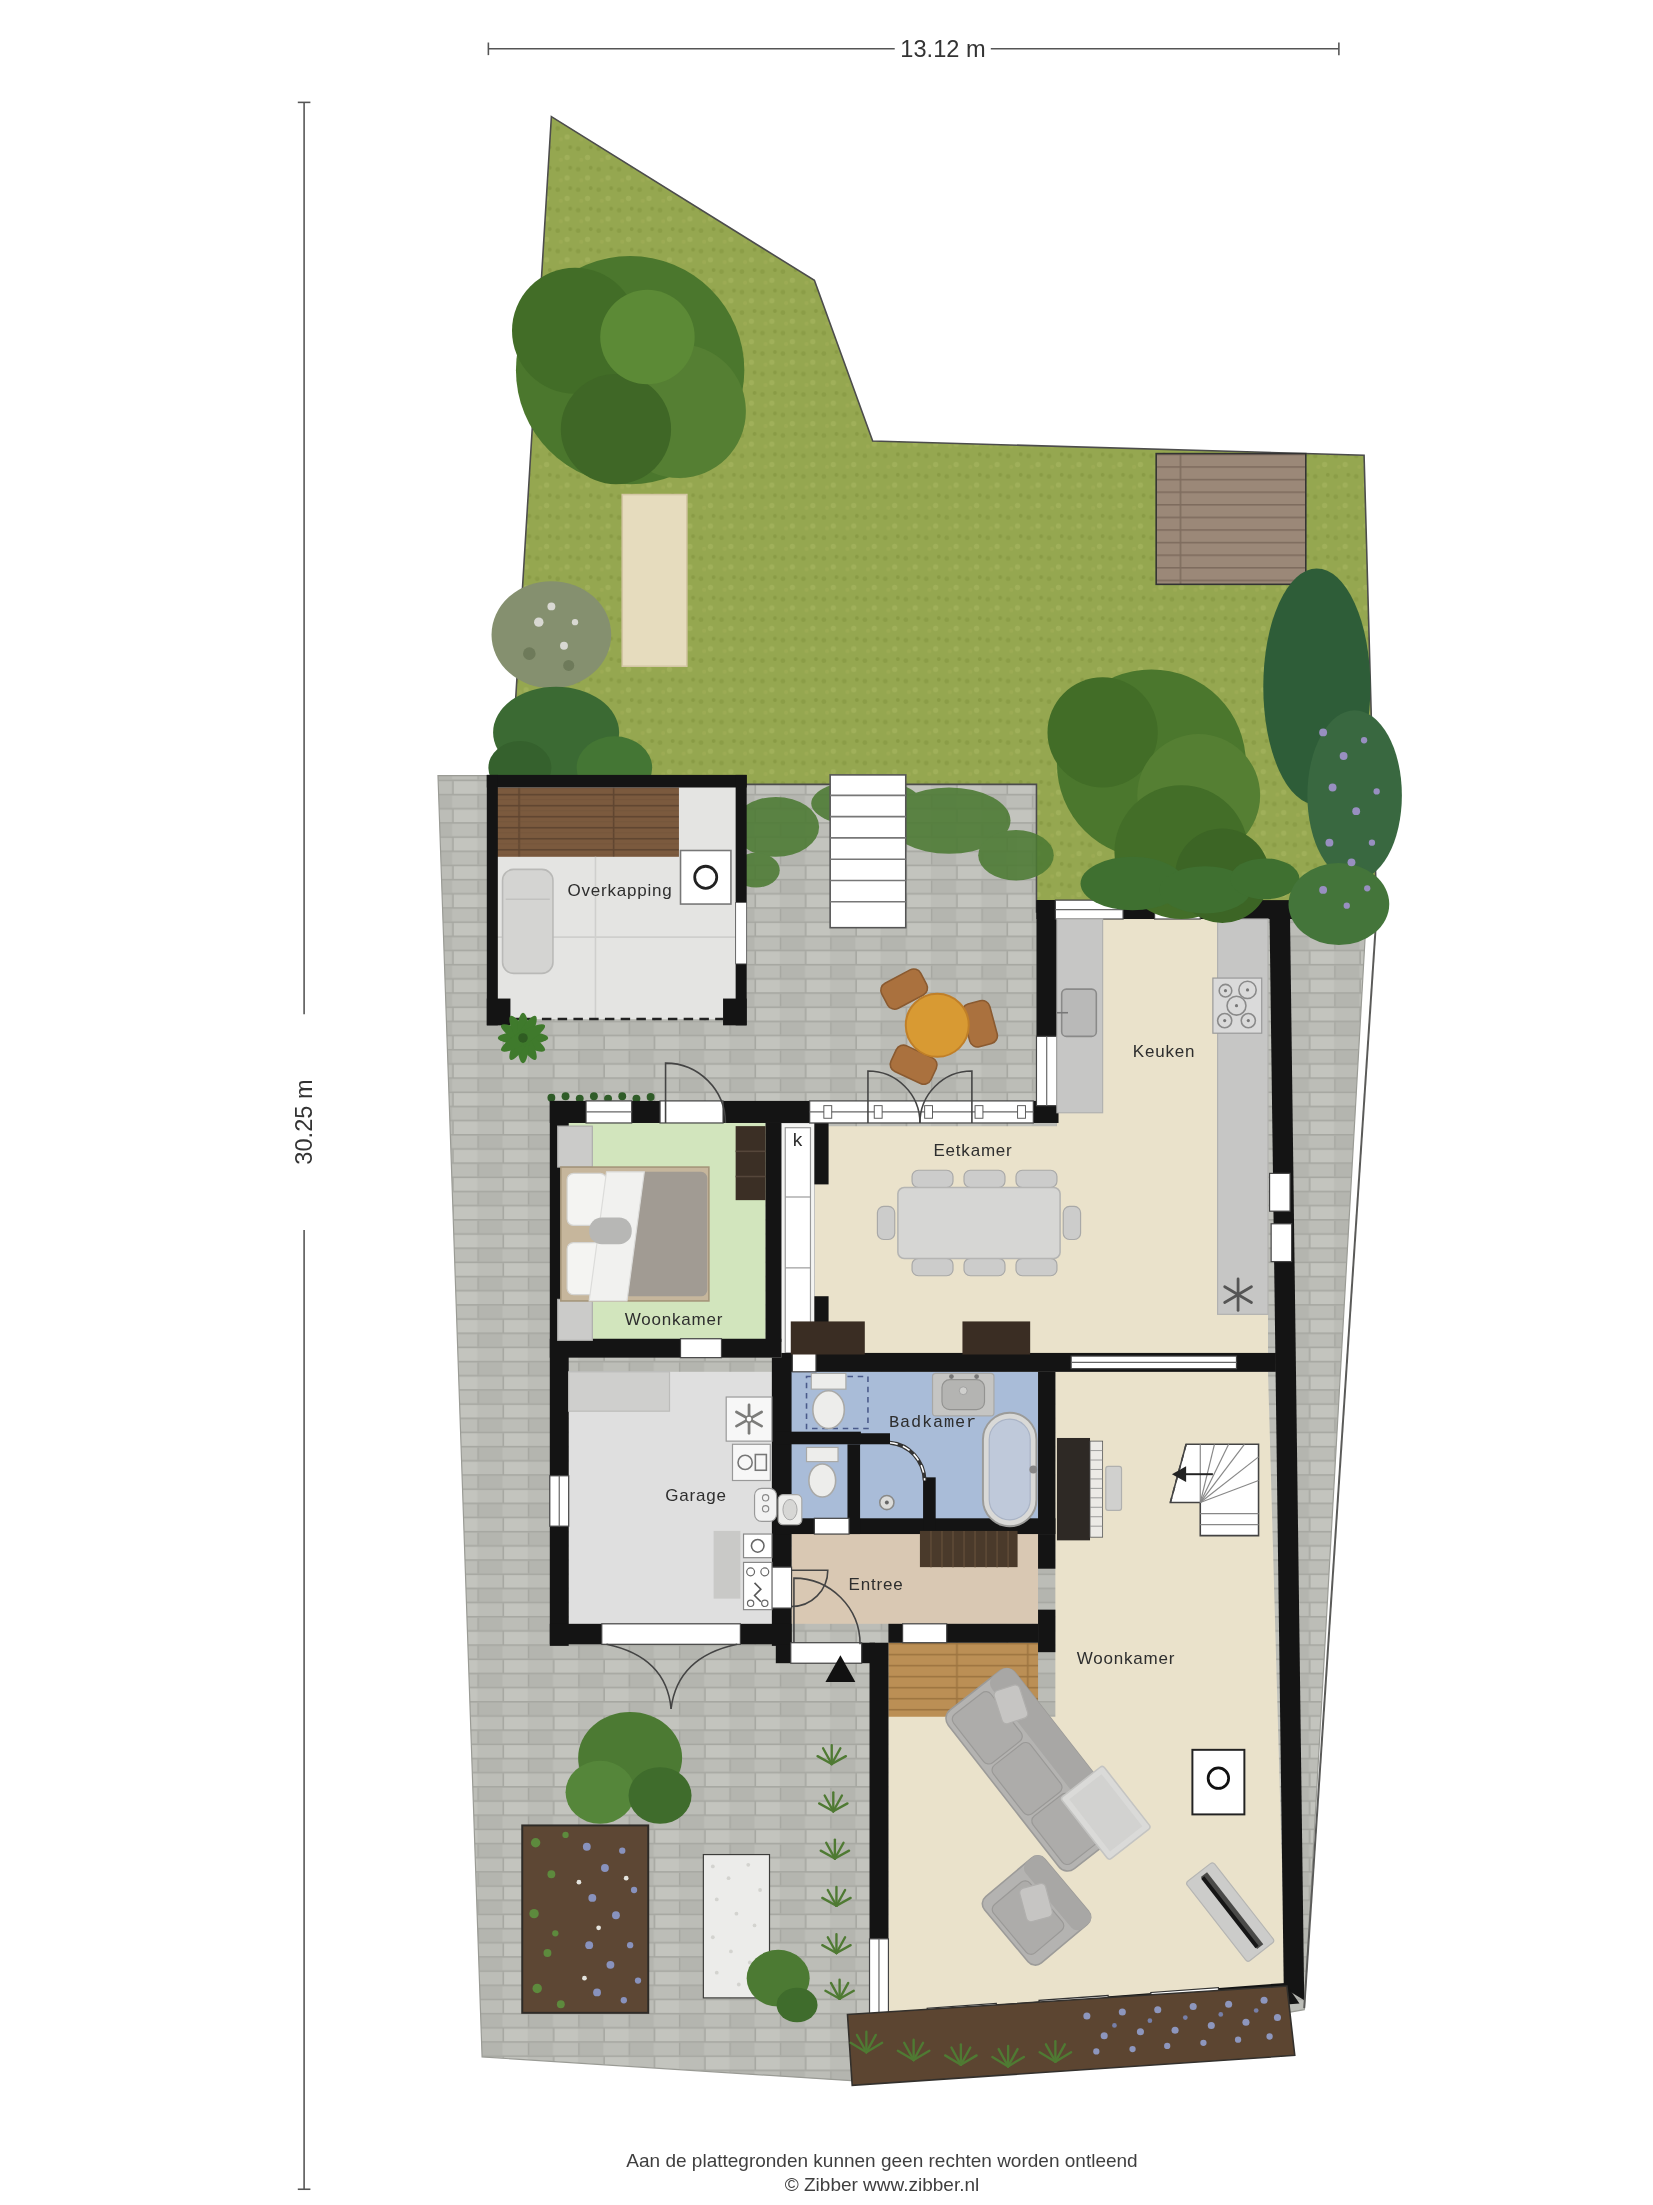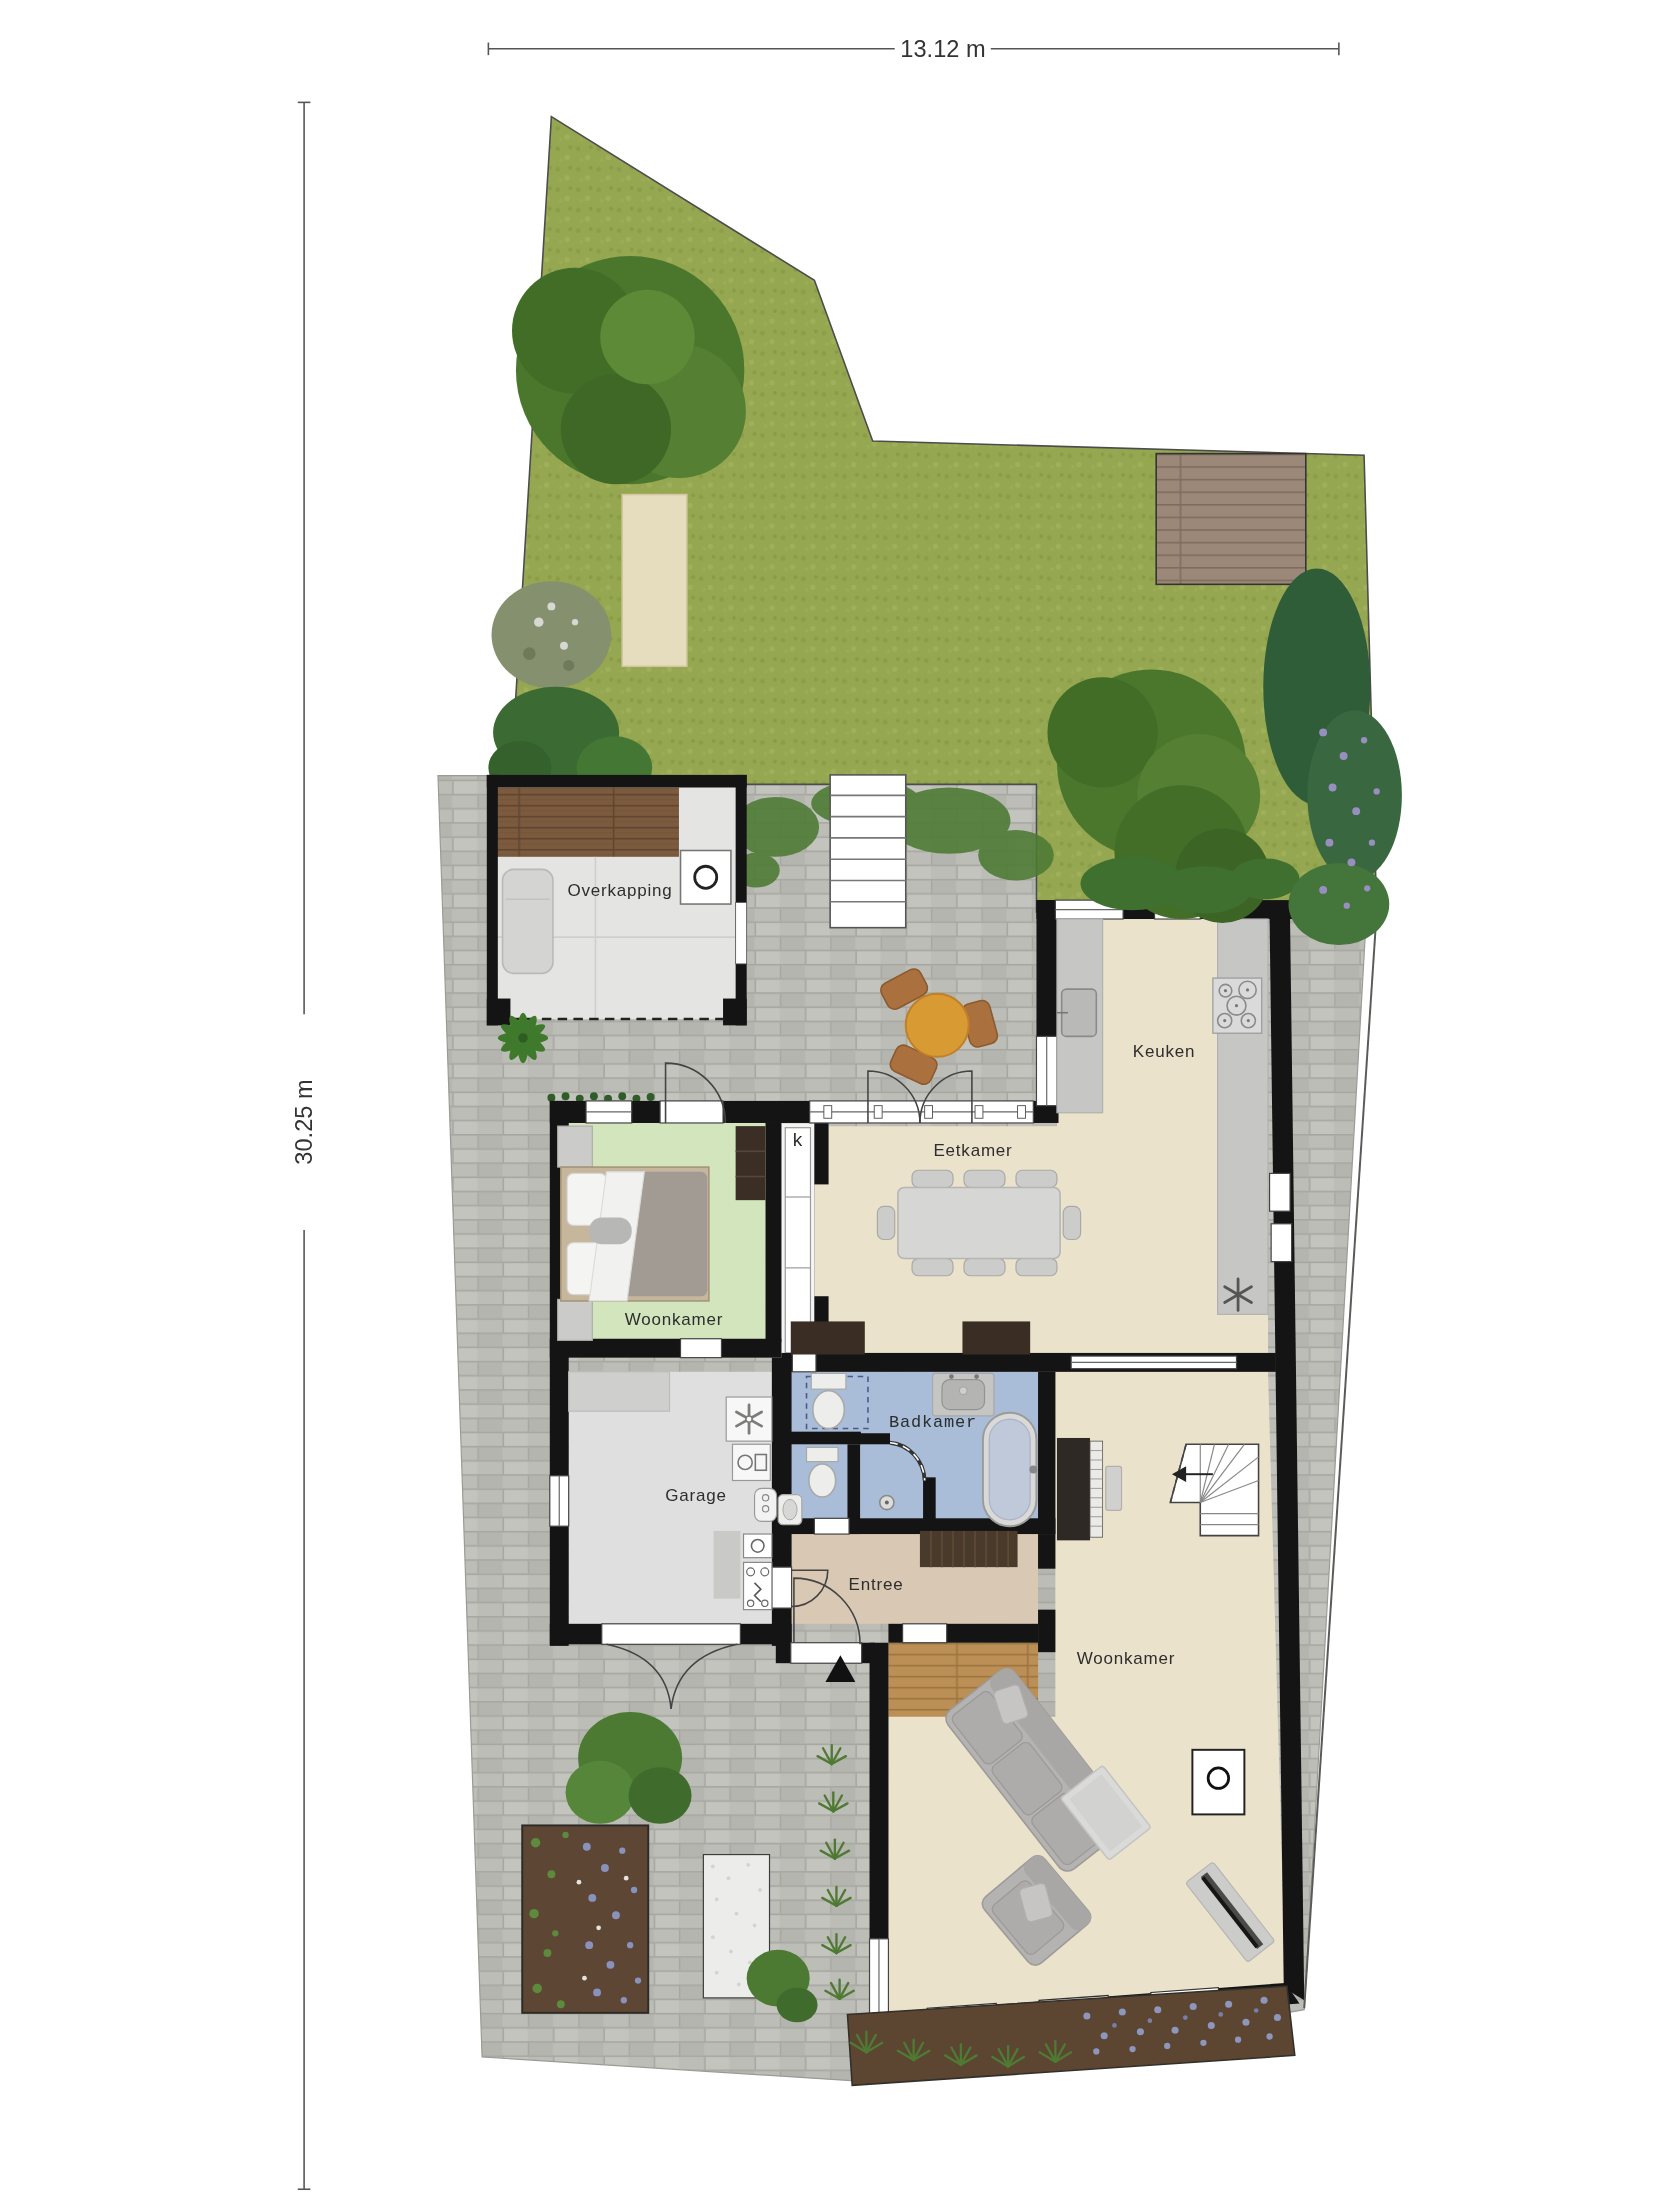--- a/index.html
+++ b/index.html
@@ -696,14 +696,18 @@
 <span class="lbl" style="left:620px;top:891px;">Overkapping</span>
 <span class="lbl" style="left:1164px;top:1040px;margin-top:12px;">Keuken</span>
 <span class="lbl" style="left:973px;top:1151px;">Eetkamer</span>
 <span class="lbl" style="left:674px;top:1320px;">Woonkamer</span>
 <span class="lbl" style="left:933px;top:1422px;font-family:Liberation Mono, monospace;">Badkamer</span>
 <span class="lbl" style="left:656px;top:1496px;margin-left:40px;">Garage</span>
 <span class="lbl" style="left:876px;top:1585px;">Entree</span>
 <span class="lbl" style="left:1126px;top:1659px;">Woonkamer</span>
 <span class="lbl lbl-small" style="left:798px;top:1140px;">k</span>
 
+<div class="footer">
+  <div>Aan de plattegronden kunnen geen rechten worden ontleend</div>
+  <div>© Zibber www.zibber.nl</div>
 </div>
+</div>
 
 
 </body></html>

